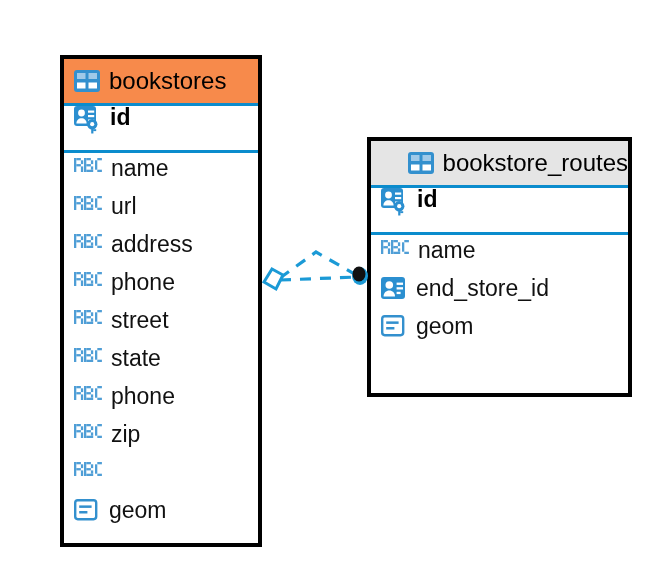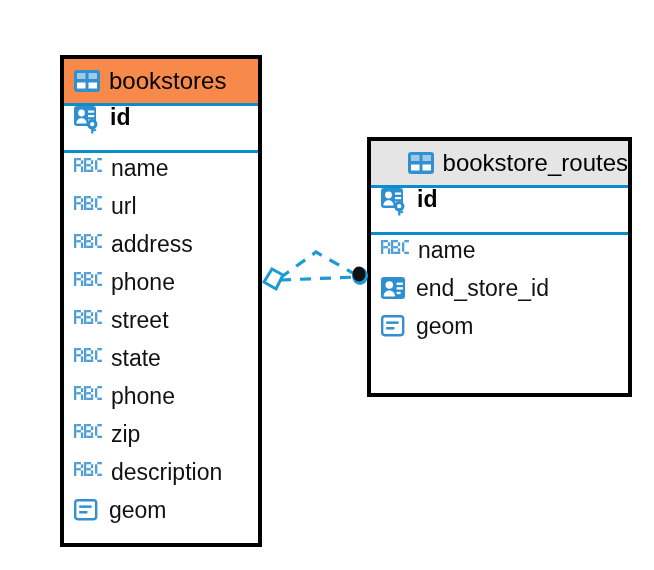--- a/index.html
+++ b/index.html
@@ -347,21 +347,20 @@
               <rect x="16.9" y="3.3" width="2.3" height="3.8"></rect>
                 <rect x="12.3" y="7.1" width="4.6" height="2.3"></rect>
               <rect x="16.9" y="9.4" width="2.3" height="3.3"></rect>
                 <rect x="12.3" y="12.7" width="6.9" height="2.3"></rect>
               <rect x="21" y="3.3" width="2.3" height="9.4"></rect>
                 <rect x="23.3" y="1" width="4.6" height="2.3"></rect>
               <rect x="23.3" y="12.7" width="4.6" height="2.3"></rect>
             </g>
           </svg>
         </span>
-        <span class="field-label">description</span>
       </div>
 
       <div class="field-row">
         <span class="icon icon-blob">
           <svg width="26" height="22" viewBox="0 0 26 22">
             <rect x="1.2" y="1.2" width="21" height="19" rx="2.6" fill="none" stroke="#3390ce" stroke-width="2.4"></rect>
             <rect x="5.2" y="6.4" width="12.4" height="2.5" fill="#3390ce"></rect>
             <rect x="5.2" y="12" width="8.2" height="2.5" fill="#3390ce"></rect>
           </svg>
         </span>

